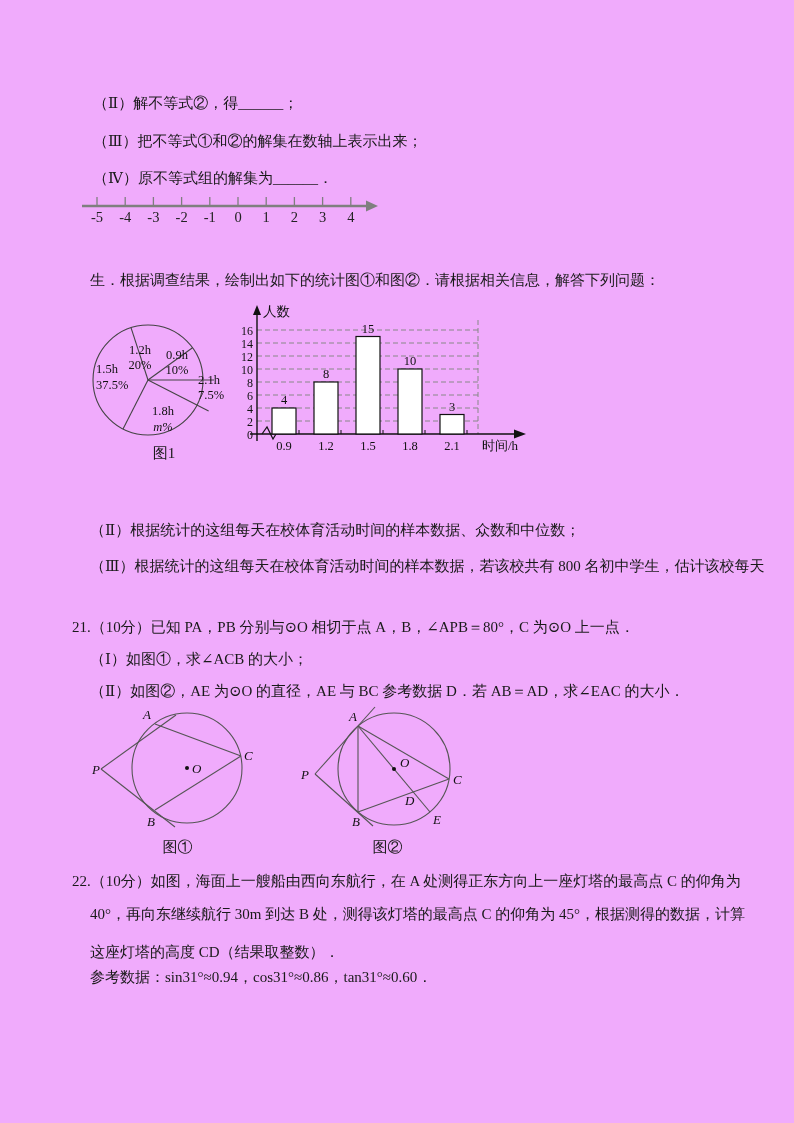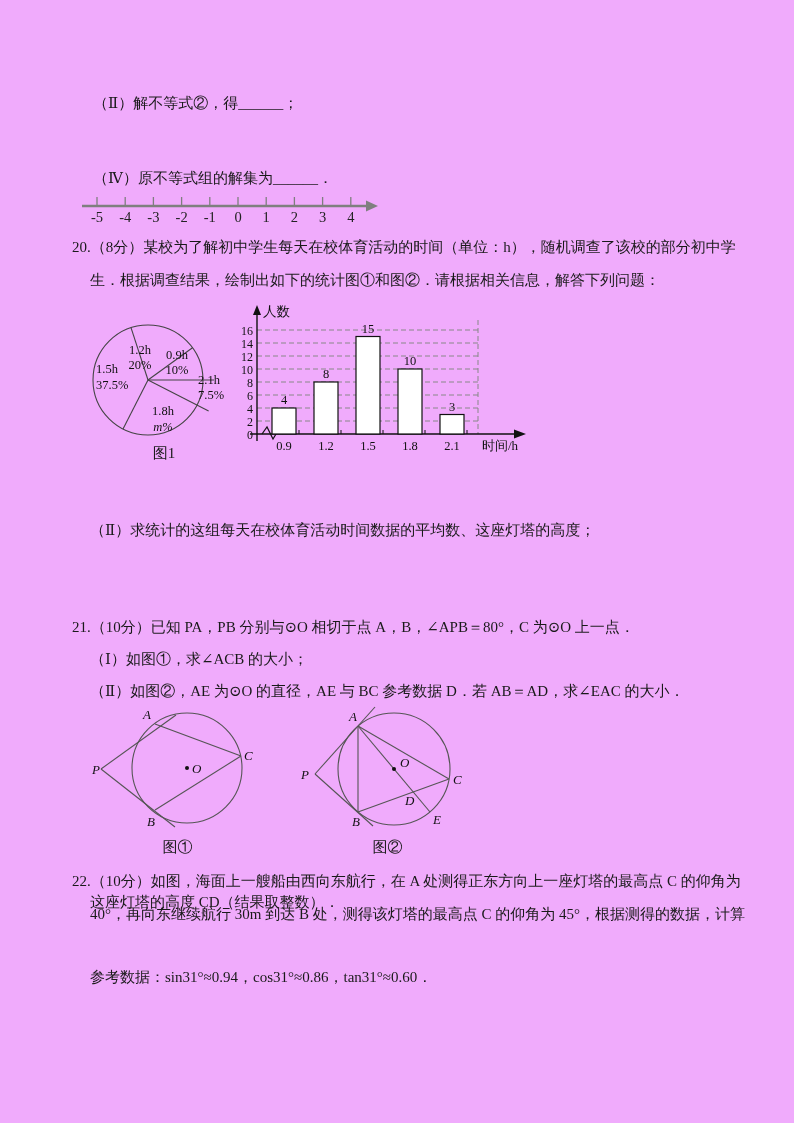--- a/index.html
+++ b/index.html
@@ -15,20 +15,21 @@
   .pie line, .pie circle{stroke:#444;stroke-width:1.1;fill:none;}
   .pie text{font-size:12.5px;fill:#111;}
   .pie .it{font-style:italic;}
 </style>
 </head>
 <body>
 
 <div class="page">
 
   <div class="t" style="top:93px;left:93px">（Ⅱ）解不等式②，得______；</div>
+  <div class="t" style="top:131px;left:93px">（Ⅲ）把不等式①和②的解集在数轴上表示出来；</div>
   <div class="t" style="top:168px;left:93px">（Ⅳ）原不等式组的解集为______．</div>
 
   <svg class="abs" style="top:186px;left:76px" width="308" height="42" viewBox="0 0 308 42">
       <line x1="6" y1="20" x2="292" y2="20" stroke="#7f7f7f" stroke-width="2.4"></line>
       <polygon points="302,20 290,14.5 290,25.5" fill="#7f7f7f"></polygon>
       <line x1="21" y1="11" x2="21" y2="19" stroke="#7f7f7f" stroke-width="1.3"></line>
       <text x="21" y="36" text-anchor="middle" font-size="14.5" fill="#222">-5</text>
       <line x1="49.2" y1="11" x2="49.2" y2="19" stroke="#7f7f7f" stroke-width="1.3"></line>
       <text x="49.2" y="36" text-anchor="middle" font-size="14.5" fill="#222">-4</text>
       <line x1="77.4" y1="11" x2="77.4" y2="19" stroke="#7f7f7f" stroke-width="1.3"></line>
@@ -42,21 +43,20 @@
       <line x1="190.2" y1="11" x2="190.2" y2="19" stroke="#7f7f7f" stroke-width="1.3"></line>
       <text x="190.2" y="36" text-anchor="middle" font-size="14.5" fill="#222">1</text>
       <line x1="218.4" y1="11" x2="218.4" y2="19" stroke="#7f7f7f" stroke-width="1.3"></line>
       <text x="218.4" y="36" text-anchor="middle" font-size="14.5" fill="#222">2</text>
       <line x1="246.6" y1="11" x2="246.6" y2="19" stroke="#7f7f7f" stroke-width="1.3"></line>
       <text x="246.6" y="36" text-anchor="middle" font-size="14.5" fill="#222">3</text>
       <line x1="274.79999999999995" y1="11" x2="274.79999999999995" y2="19" stroke="#7f7f7f" stroke-width="1.3"></line>
       <text x="274.79999999999995" y="36" text-anchor="middle" font-size="14.5" fill="#222">4</text>
     </svg>
 
-  <div class="t" style="top:237px;left:72px">20.（8分）某校为了解初中学生每天在校体育活动的时间（单位：h），随机调查了该校的部分初中学</div>
   <div class="t" style="top:270px;left:90px">生．根据调查结果，绘制出如下的统计图①和图②．请根据相关信息，解答下列问题：</div>
 
   <svg class="abs pie" style="top:312px;left:88px" width="152" height="134" viewBox="0 0 152 134">
     <circle cx="60" cy="68" r="55"></circle>
     <line x1="60" y1="68" x2="126" y2="68"></line>
     <line x1="60" y1="68" x2="104.5" y2="35.7"></line>
     <line x1="60" y1="68" x2="43" y2="15.7"></line>
     <line x1="60" y1="68" x2="35" y2="117"></line>
     <line x1="60" y1="68" x2="120.6" y2="98.9"></line>
     <text x="52" y="42" text-anchor="middle">1.2h</text>
@@ -118,21 +118,22 @@
       <rect x="162" y="69" width="24" height="65" fill="#fff" stroke="#111" stroke-width="1.2"></rect>
       <text x="174" y="65" text-anchor="middle" font-size="12.5" fill="#111">10</text>
       <text x="174" y="150" text-anchor="middle" font-size="12.5" fill="#111">1.8</text>
       <rect x="204" y="114.5" width="24" height="19.5" fill="#fff" stroke="#111" stroke-width="1.2"></rect>
       <text x="216" y="110.5" text-anchor="middle" font-size="12.5" fill="#111">3</text>
       <text x="216" y="150" text-anchor="middle" font-size="12.5" fill="#111">2.1</text>
       <text x="27" y="16" font-size="13.5" fill="#111">人数</text>
       <text x="246" y="150" font-size="13" fill="#111">时间/h</text>
     </svg>
 
-  <div class="t" style="top:520px;left:90px">（Ⅱ）求统计的这组每天在校体育活动时间数据的平均数、这座灯塔的高度；</div>
+  <div class="t" style="top:520px;left:90px">（Ⅱ）根据统计的这组每天在校体育活动时间的样本数据、众数和中位数；</div>
+  <div class="t" style="top:556px;left:90px">（Ⅲ）根据统计的这组每天在校体育活动时间的样本数据，若该校共有 800 名初中学生，估计该校每天</div>
 
   <div class="t" style="top:617px;left:72px">21.（10分）已知 PA，PB 分别与⊙O 相切于点 A，B，∠APB＝80°，C 为⊙O 上一点．</div>
   <div class="t" style="top:649px;left:90px">（Ⅰ）如图①，求∠ACB 的大小；</div>
   <div class="t" style="top:681px;left:90px">（Ⅱ）如图②，AE 为⊙O 的直径，AE 与 BC 参考数据 D．若 AB＝AD，求∠EAC 的大小．</div>
 
   <svg class="abs fig" style="top:703px;left:85px" width="185" height="135" viewBox="0 0 185 135">
     <circle cx="102" cy="65" r="55"></circle>
     <line x1="16" y1="66" x2="91" y2="12"></line>
     <line x1="16" y1="66" x2="90" y2="124"></line>
     <line x1="70" y1="21" x2="156" y2="53"></line>
@@ -160,16 +161,16 @@
     <text x="57" y="123">B</text>
     <text x="158" y="81">C</text>
     <text x="105" y="64">O</text>
     <text x="110" y="102">D</text>
     <text x="138" y="121">E</text>
   </svg>
   <div class="cap" style="top:838px;left:295px;width:185px">图②</div>
 
   <div class="t" style="top:871px;left:72px">22.（10分）如图，海面上一艘船由西向东航行，在 A 处测得正东方向上一座灯塔的最高点 C 的仰角为</div>
   <div class="t" style="top:904px;left:90px">40°，再向东继续航行 30m 到达 B 处，测得该灯塔的最高点 C 的仰角为 45°，根据测得的数据，计算</div>
-  <div class="t" style="top:892px;left:90px">这座灯塔的高度 CD（结果取整数）．</div>
+  <div class="t" style="top:942px;left:90px">这座灯塔的高度 CD（结果取整数）．</div>
   <div class="t" style="top:967px;left:90px">参考数据：sin31°≈0.94，cos31°≈0.86，tan31°≈0.60．</div>
 
 </div>
 
 </body></html>

